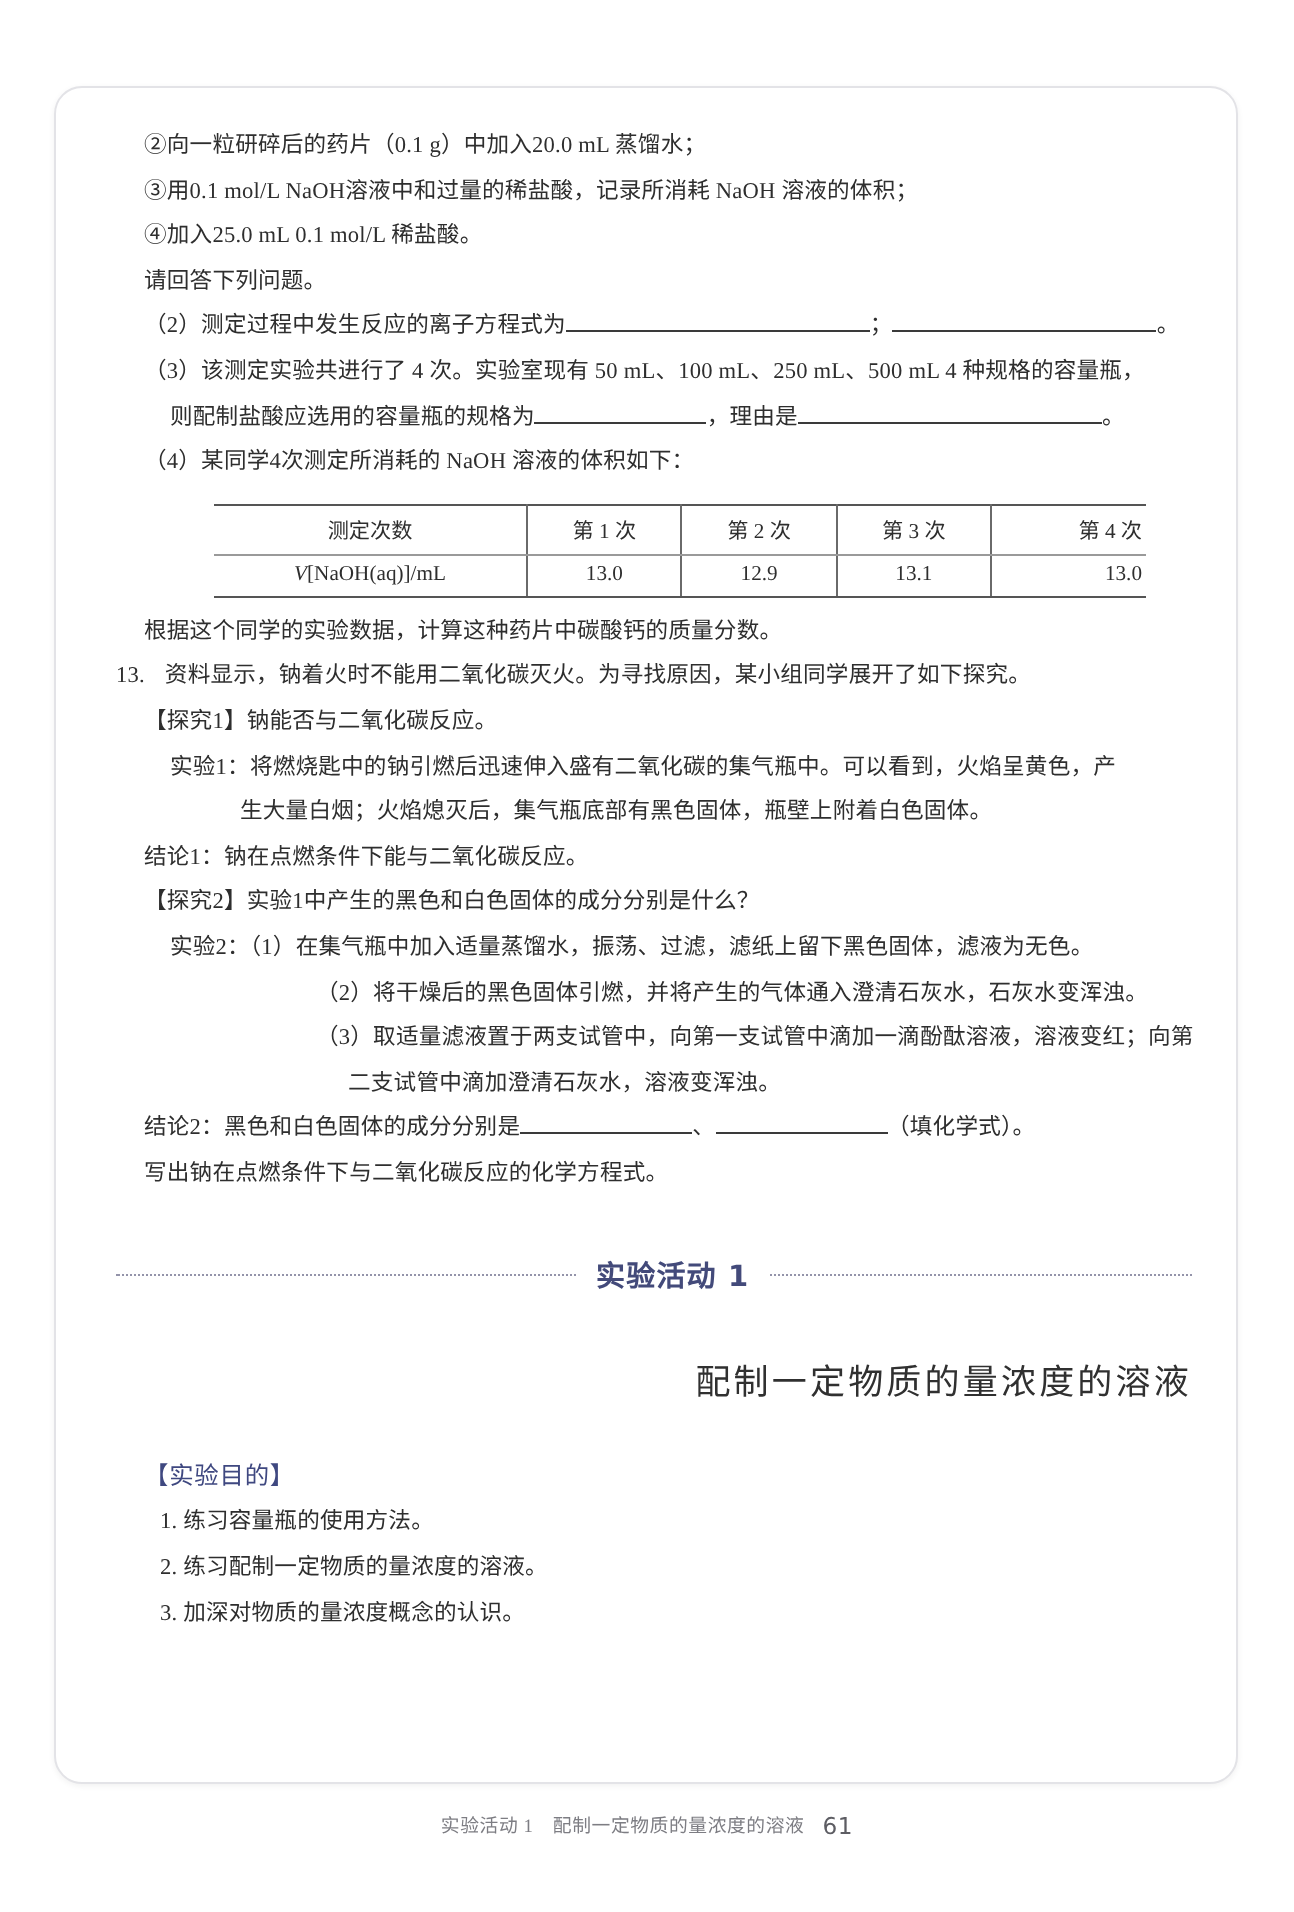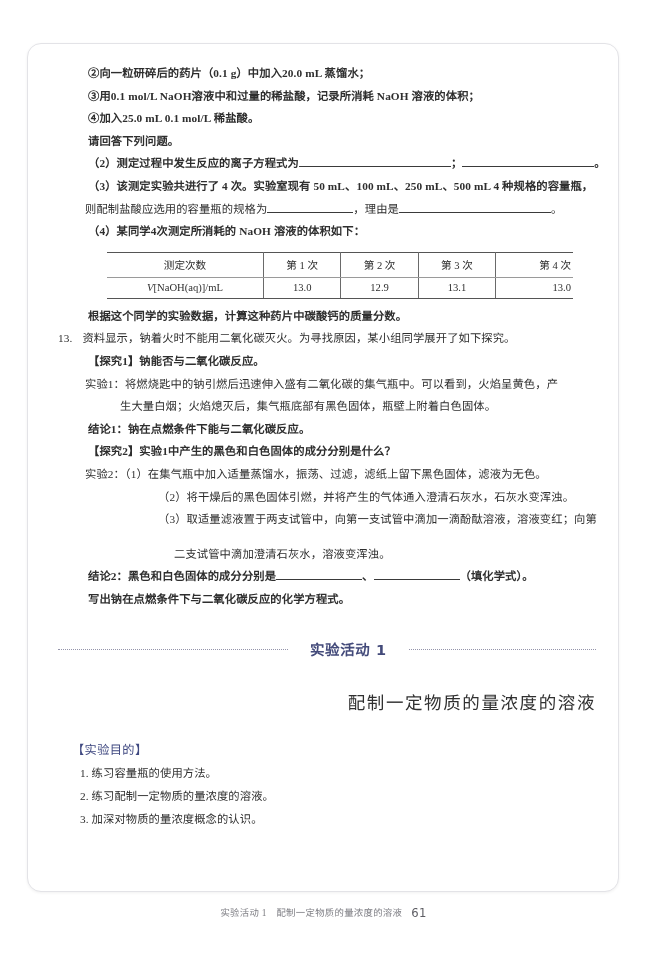--- a/index.html
+++ b/index.html
@@ -41,25 +41,25 @@
 
   
   .line {
     font-size: 11.3px;
     line-height: 22.6px;
     letter-spacing: 0.1px;
     color: #2e2e2e;
     white-space: nowrap;
   }
   .i0  { margin-left: 0px; }
-  .i1  { margin-left: 30px; font-weight: bold; }
+  .i1  { margin-left: 14px; }
   .i2  { margin-left: 27px; }
   .i4  { margin-left: 62px; }
   .i5  { margin-left: 100px; }
-  .i6  { margin-left: 116px; margin-top: 12px; }
+  .i6  { margin-left: 116px; }
 
   .blank {
     display: inline-block;
     border-bottom: 1px solid #3a3a3a;
     vertical-align: baseline;
     height: 0.88em;
   }
   .b-md   { width: 86px; }
   .b-xl   { width: 132px; }
   .b-xxl  { width: 152px; }
@@ -89,21 +89,21 @@
     border-bottom: 1.3px solid #555;
   }
   table.data td.first-col { width: 152px; }
   .vsym { font-style: italic; }
 
   
   .activity-sep {
     display: flex;
     align-items: center;
     margin: 28px 0 0 0;
-    gap: 22px;
+    gap: 10px;
   }
   .dots {
     flex: 1 1 auto;
     height: 1px;
     border-bottom: 1.6px dotted #8f8fa6;
     opacity: .95;
   }
   .dots.short { flex: 0 0 230px; }
   .activity-title {
     font-family: "DejaVu Sans", "Liberation Sans", sans-serif;

